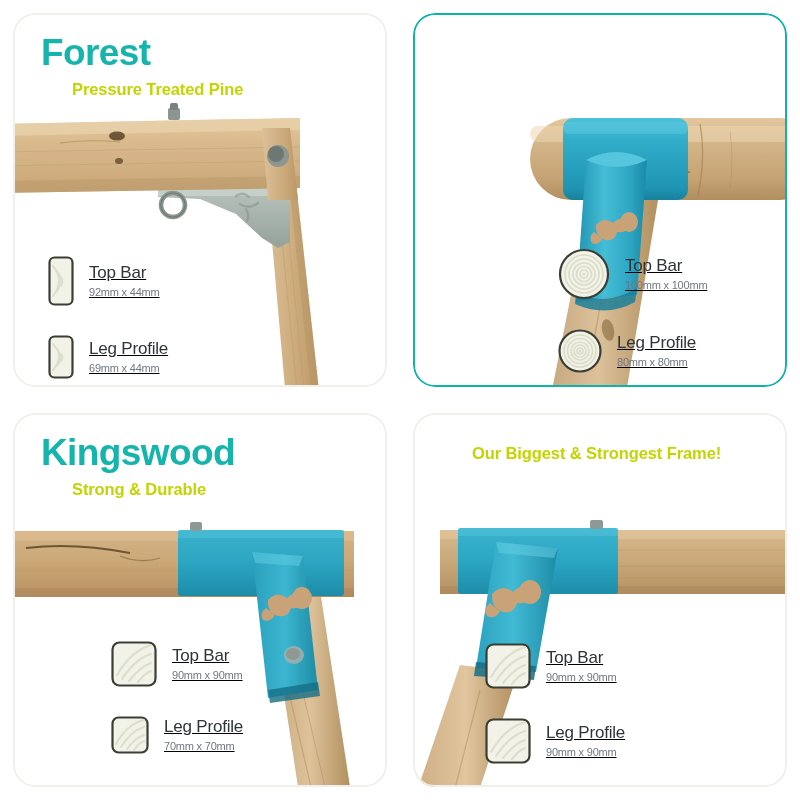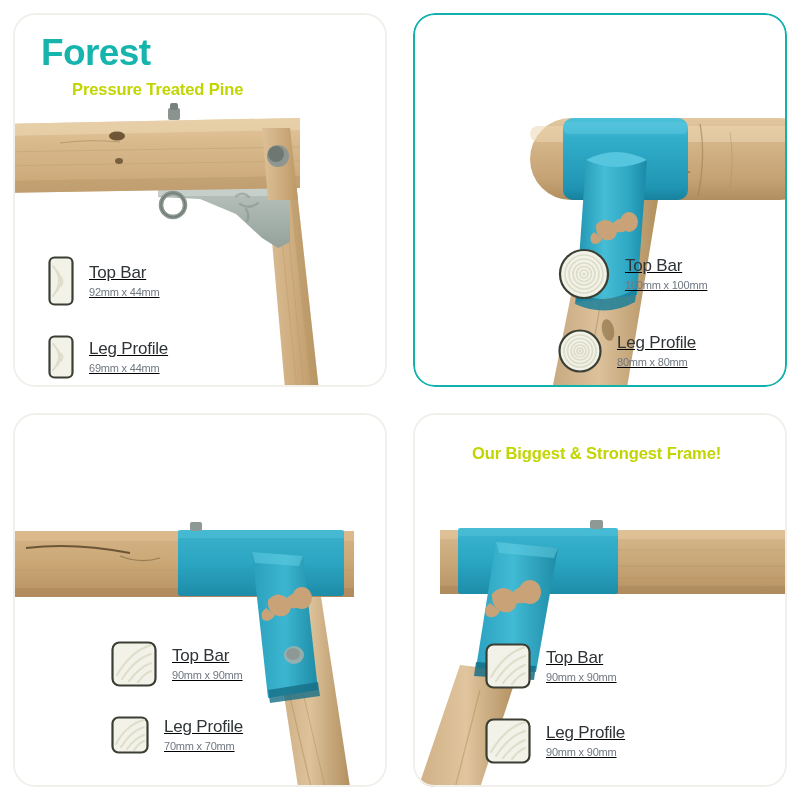--- a/index.html
+++ b/index.html
@@ -355,20 +355,24 @@
             <path d="M268,200 q9,-10 19,-2 q9,-10 19,1 q-4,11 -15,9 q-3,10 -13,8 q-11,-3 -10,-16 Z"></path>
             <ellipse cx="302" cy="198" rx="10" ry="11"></ellipse>
             <path d="M266,208 q-7,5 -3,12 q7,3 12,-5 Z"></path>
           </g>
           <ellipse cx="294" cy="255" rx="10" ry="9" fill="#a6b0ab" opacity="0.85"></ellipse>
           <ellipse cx="293" cy="254" rx="7" ry="6" fill="#8d9793" opacity="0.9"></ellipse>
         </g>
       </svg>
     </div>
 
+    <div class="head">
+      <div class="title">Kingswood</div>
+      <div class="subtitle">Strong &amp; Durable</div>
+    </div>
 
     <div class="specs">
       <div class="spec">
         <svg class="sw" width="46" height="46" viewBox="0 0 46 46">
           <rect x="1.5" y="1.5" width="43" height="43" rx="7" fill="#f2f2e8" stroke="#3a3f34" stroke-width="2.2"></rect>
           <g fill="none" stroke="#dedecb" stroke-width="2.1" stroke-linecap="round">
             <path d="M6,34 q14,-24 34,-30"></path>
             <path d="M11,38 q13,-20 29,-25"></path>
             <path d="M18,40 q11,-14 22,-18"></path>
             <path d="M27,41 q7,-9 13,-11"></path>

